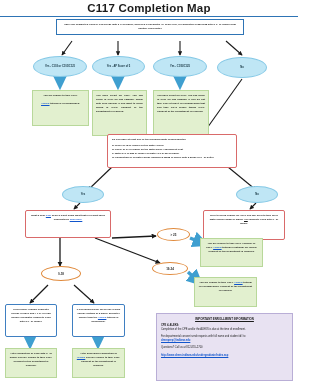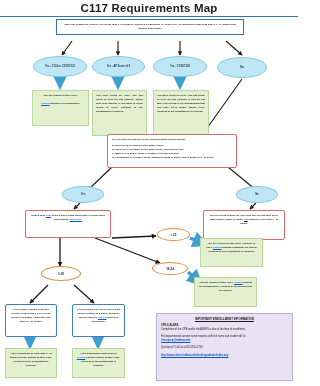--- a/index.html
+++ b/index.html
@@ -74,21 +74,21 @@
   .pbox .sub{font-weight:bold;display:block;}
   .pbox .p{display:block;margin-top:2.5px;}
   a.lnk{color:#1155cc;text-decoration:underline;font-weight:bold;}
   .u{text-decoration:underline;}
 </style>
 </head>
 <body>
 
 <div id="canvas">
 
-  <div class="title">C117 Requirements Map</div>
+  <div class="title">C117 Completion Map</div>
   <div style="position:absolute;left:0;top:16px;width:298px;height:1px;background:#2e74b5;"></div>
 
   <svg id="wires" viewBox="0 0 298 386">
     <defs>
       <marker id="ar" markerWidth="5" markerHeight="5" refX="3.4" refY="2" orient="auto">
         <path d="M0,0 L4,2 L0,4 z" fill="#1a1a1a"></path>
       </marker>
       <marker id="arb" markerWidth="6" markerHeight="6" refX="3.6" refY="2.4" orient="auto">
         <path d="M0,0 L5,2.4 L0,4.8 z" fill="#3f9fd0"></path>
       </marker>

